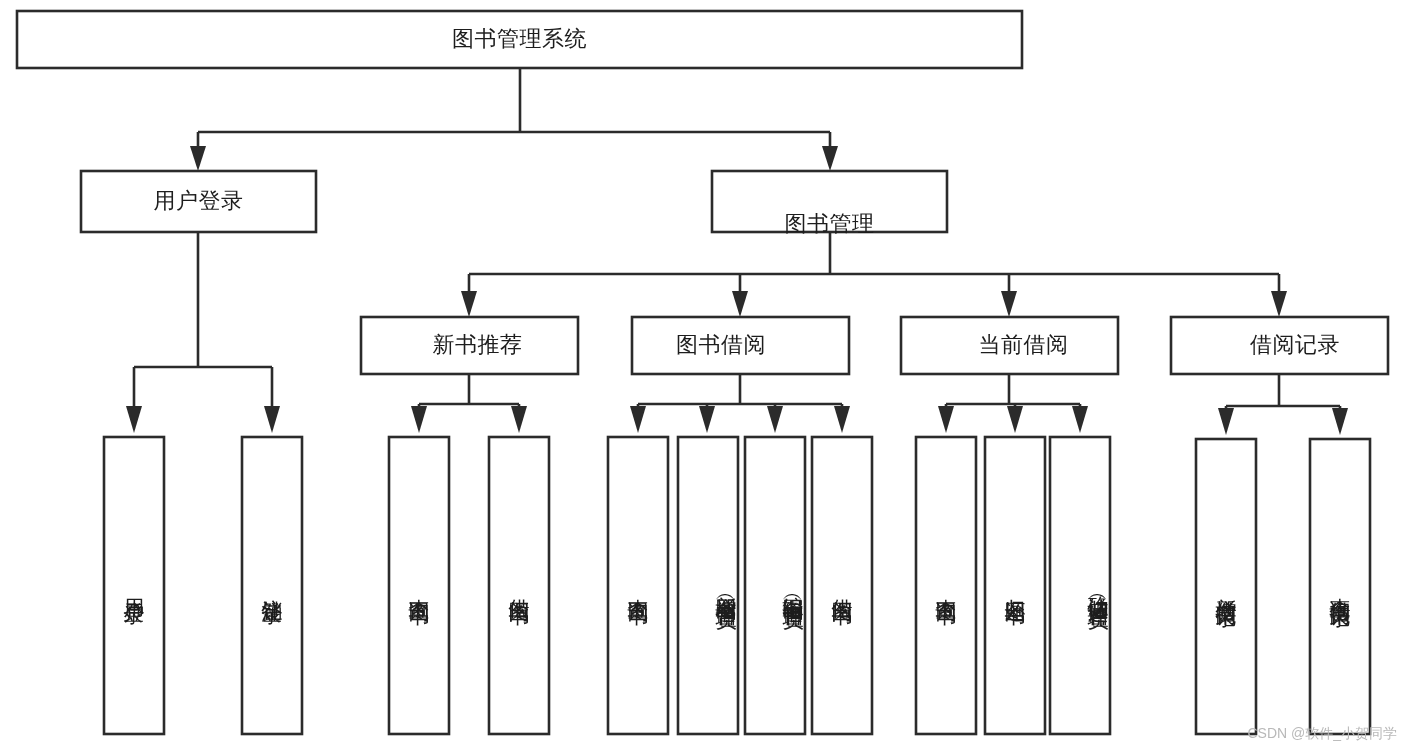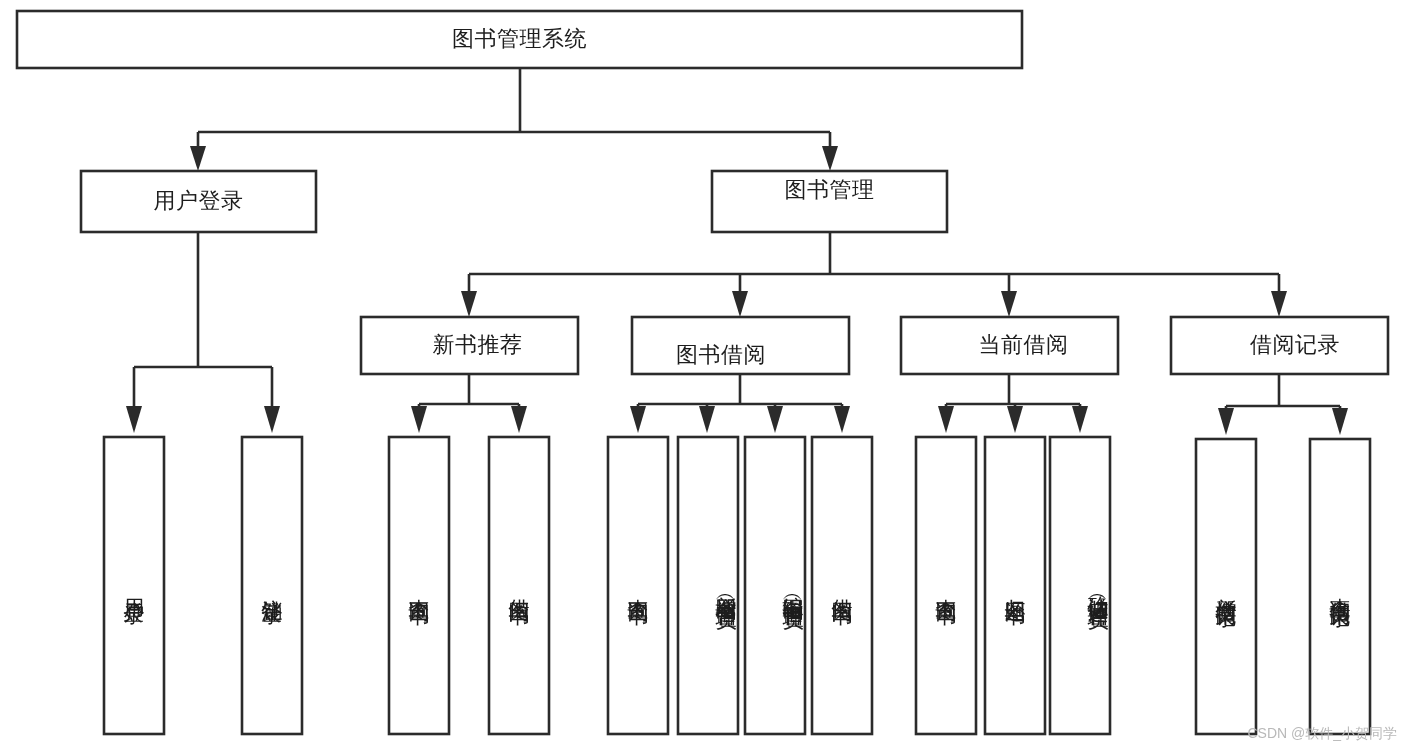--- a/index.html
+++ b/index.html
@@ -183,24 +183,24 @@
     <rect class="node-rect" x="985" y="437" width="60" height="297"></rect>
     <rect class="node-rect" x="1050" y="437" width="60" height="297"></rect>
 
     <rect class="node-rect" x="1196" y="439" width="60" height="295"></rect>
     <rect class="node-rect" x="1310" y="439" width="60" height="295"></rect>
   </svg>
 
   <div class="node-label horizontal" style="left:17px; top:11px; width:1005px; height:57px;">图书管理系统</div>
 
   <div class="node-label horizontal" style="left:81px; top:171px; width:235px; height:61px;">用户登录</div>
-  <div class="node-label horizontal" style="left:712px; top:154px; width:235px; height:72px;border-radius:26px;">图书管理</div>
+  <div class="node-label horizontal" style="left:712px; top:188px; width:235px; height:72px;border-radius:26px;">图书管理</div>
 
   <div class="node-label horizontal" style="left:361px; top:317px; width:217px; height:57px;padding-left:16px;">新书推荐</div>
-  <div class="node-label horizontal" style="left:632px; top:327px; width:178px; height:57px;">图书借阅</div>
+  <div class="node-label horizontal" style="left:632px; top:317px; width:178px; height:57px;">图书借阅</div>
   <div class="node-label horizontal" style="left:901px; top:317px; width:217px; height:57px;padding-left:28px;">当前借阅</div>
   <div class="node-label horizontal" style="left:1171px; top:317px; width:248px; height:57px;">借阅记录</div>
 
   <div class="node-label vertical" style="left:104px; top:437px; width:60px; height:297px;">用户登录</div>
   <div class="node-label vertical" style="left:242px; top:437px; width:60px; height:297px;">注销登录</div>
 
   <div class="node-label vertical" style="left:389px; top:437px; width:60px; height:297px;">查询图书</div>
   <div class="node-label vertical" style="left:489px; top:437px; width:60px; height:297px;">借阅图书</div>
 
   <div class="node-label vertical" style="left:608px; top:437px; width:60px; height:297px;">查询图书</div>

